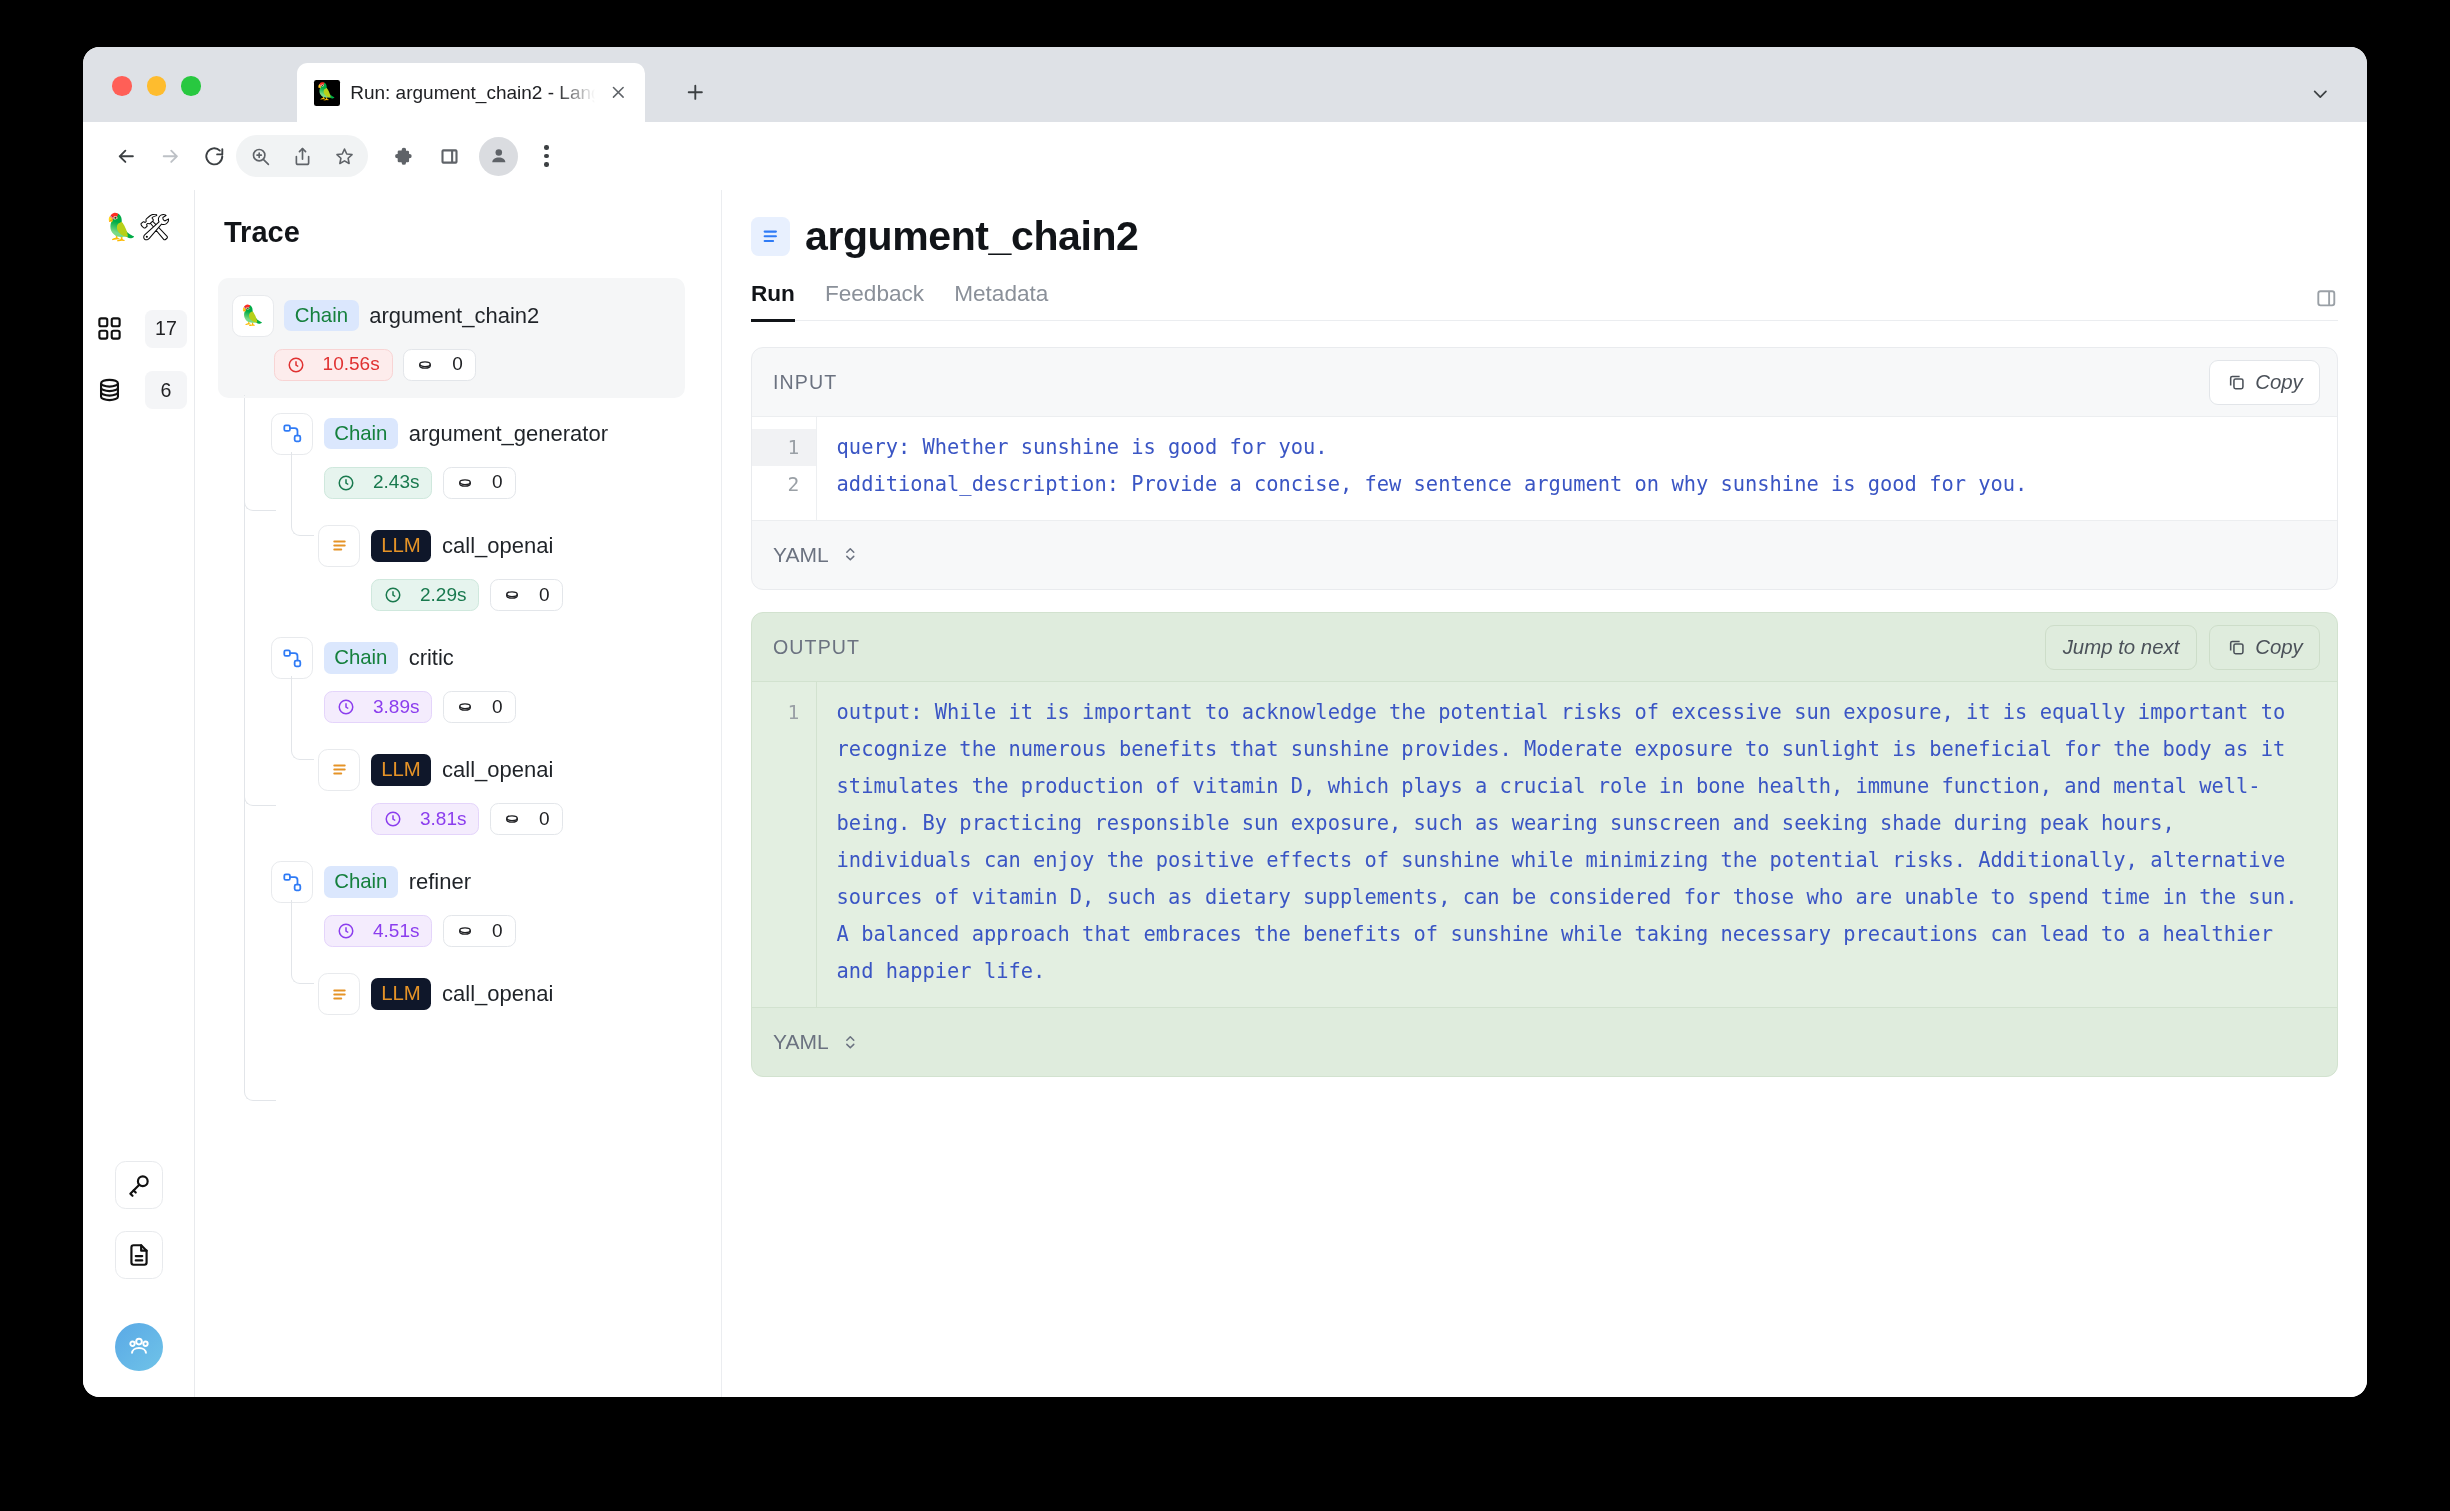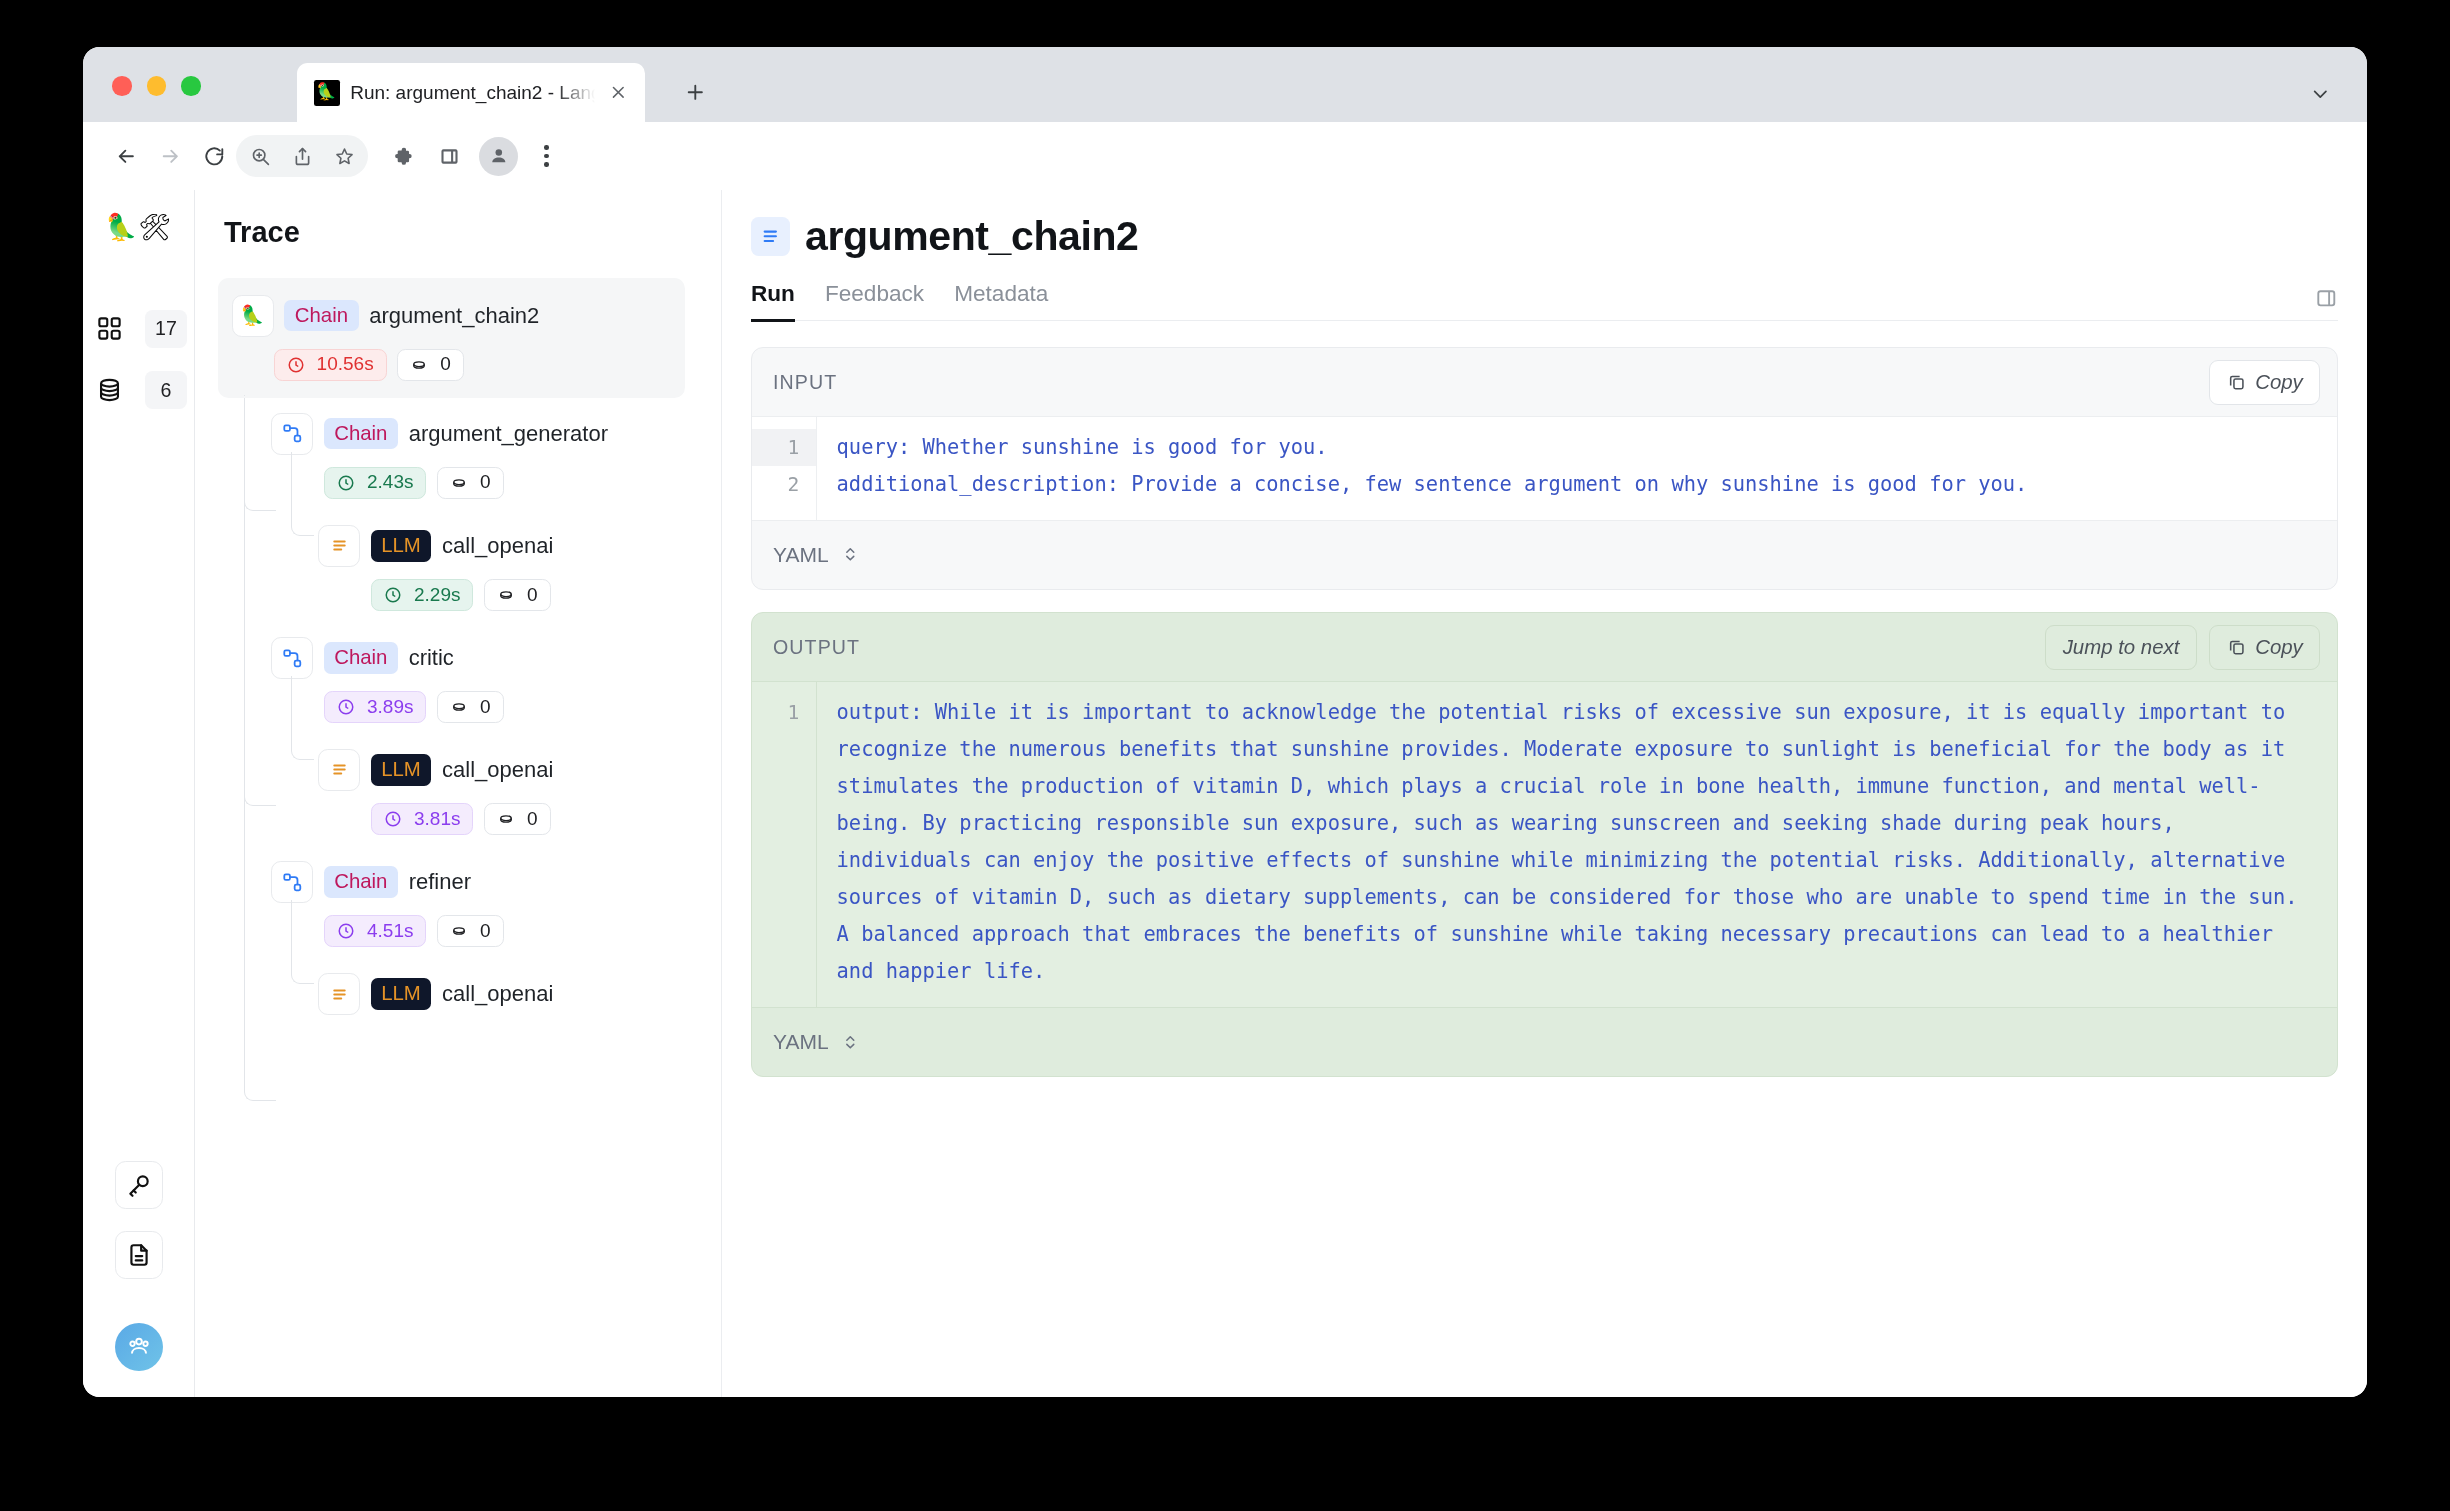--- a/index.html
+++ b/index.html
@@ -241,32 +241,32 @@
     background: #fff;
     display: flex; align-items: center; justify-content: center;
     font-size: 19.6px; line-height: 1;
   }
   .type-pill {
     font-size: 20.4px;
     padding: 3px 10.6px;
     border-radius: 6.8px;
     line-height: 1.25;
   }
-  .pill-chain { background: #dbe7fd; color: #be185d; }
+  .pill-chain { background: #dbe7fd; color: #15803d; }
   .pill-llm   { background: #0f172a; color: #e59327; }
   .node-name  { font-size: 22px; color: #1f2328; }
 
   .node-meta {
     display: flex; align-items: center; gap: 10.6px;
     margin-top: 12px;
     padding-left: 53px;
   }
   .node.root .node-meta { padding-left: 42px; }
   .badge {
-    display: flex; align-items: center; gap: 12px;
+    display: flex; align-items: center; gap: 18px;
     font-size: 19px;
     padding: 3.8px 12px;
     border-radius: 8.3px;
     border: 0.8px solid transparent;
     line-height: 1.2;
   }
   .badge-red    { background: #fdecec; border-color: #f8d4d4; color: #e03131; }
   .badge-green  { background: #e6f4ee; border-color: #cfe8dd; color: #19794e; }
   .badge-purple { background: #f4ecfd; border-color: #e4d4fb; color: #8b3dee; }
   .badge-plain  { background: #fff;    border-color: #e3e6ea; color: #202124; }

